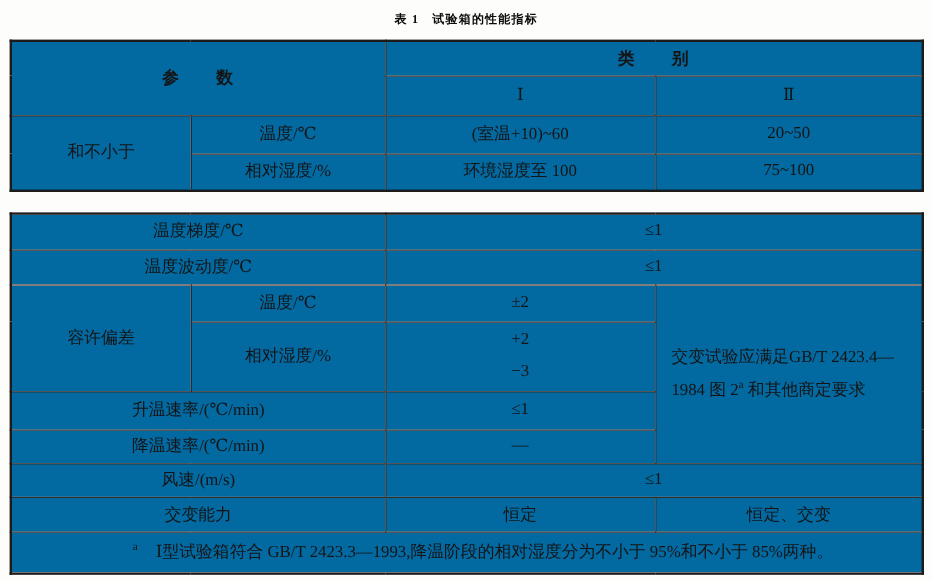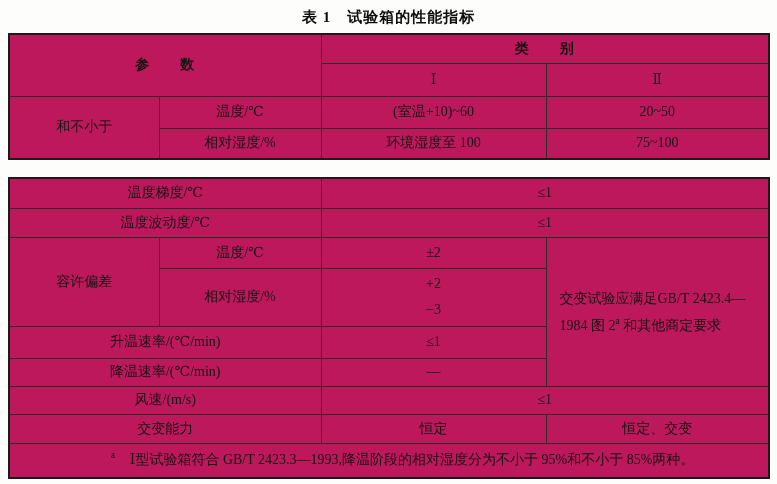--- a/index.html
+++ b/index.html
@@ -3,31 +3,31 @@
 <meta charset="utf-8">
 <style>
   html, body { margin: 0; padding: 0; }
   body {
     width: 777px; height: 484px; overflow: hidden;
     background: #fdfdfb; color: #141414;
     font-family: "Liberation Serif", "DejaVu Serif", serif;
   }
   .page { padding: 6px 8px 0 8px; }
   .doc-title {
-    text-align: center; font-weight: bold; font-size: 15px;
+    text-align: center; font-weight: bold; font-size: 10px;
     letter-spacing: 1px; height: 22px; line-height: 22px; margin-bottom: 5px;
     color: #0d0d0d;
   }
   table.t {
     border-collapse: collapse; table-layout: fixed;
     width: 760px; border: 2px solid #1b1b1b;
   }
   table.t td {
     border: 1px solid #2c2c2c; text-align: center; vertical-align: middle;
-    font-size: 14px; padding: 0; overflow: hidden; background: #be185d;
+    font-size: 14px; padding: 0; overflow: hidden; background: #0369a1;
   }
   .t1 { margin-bottom: 17px; }
   .hdr { letter-spacing: 1px; font-weight: bold; }
   .roman { font-size: 14.5px; }
   .note-cell { text-align: left !important; padding-left: 13px !important; }
   .note-line { line-height: 27px; white-space: nowrap; }
   sup.fnmark { font-size: 9.5px; vertical-align: super; line-height: 0; }
   .two-line div { line-height: 26px; }
   .footnote-cell {
     text-align: left; padding-left: 27px !important;

